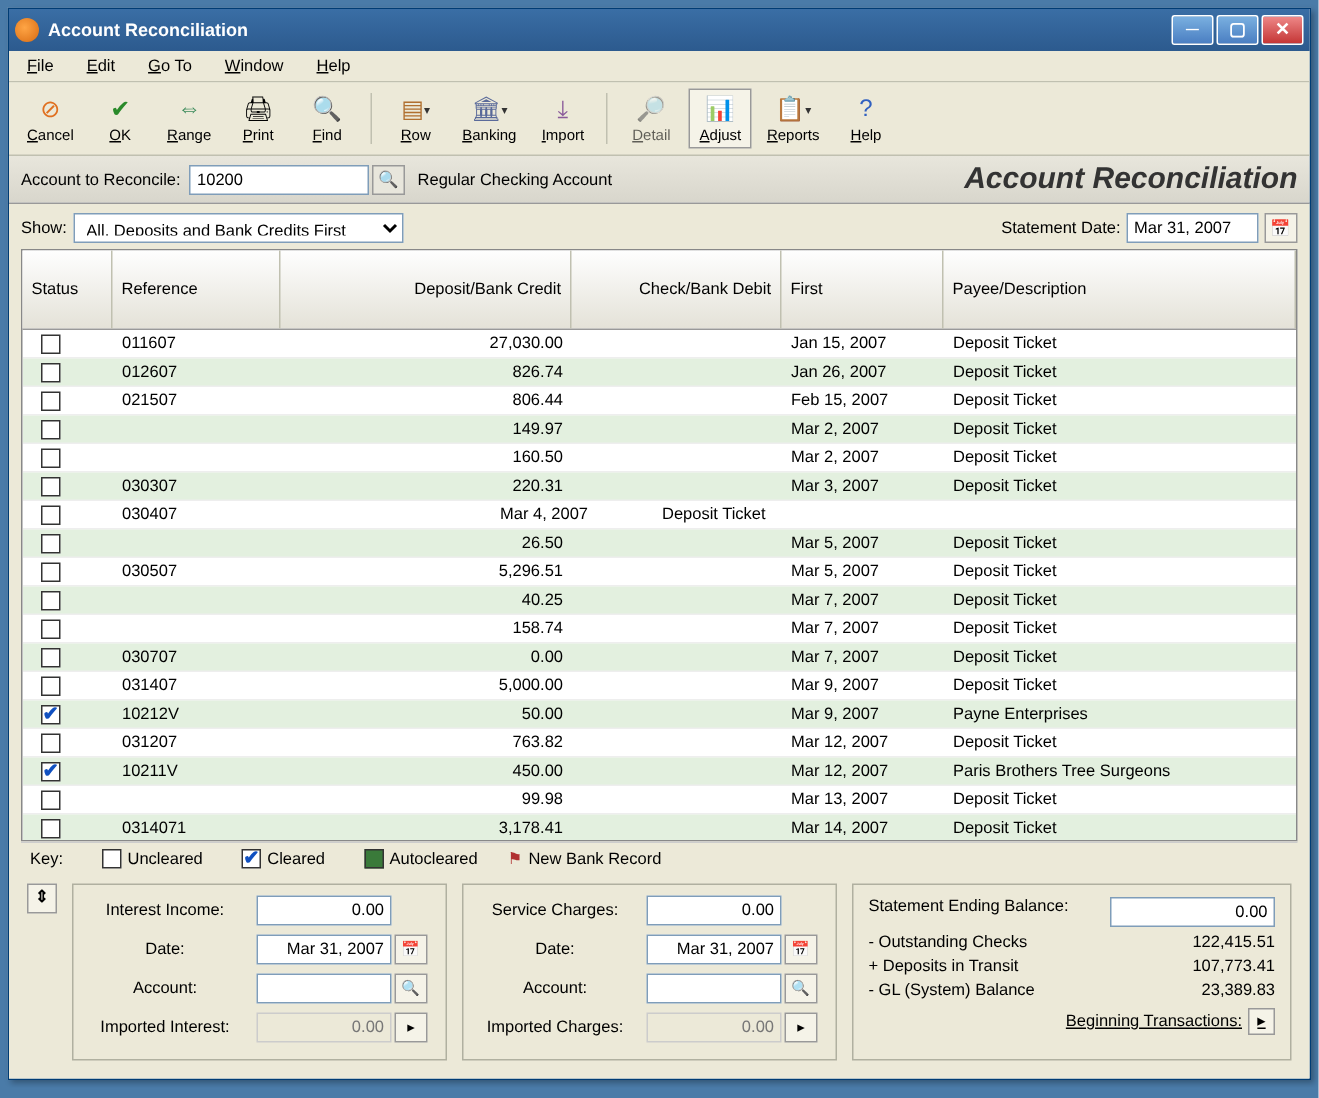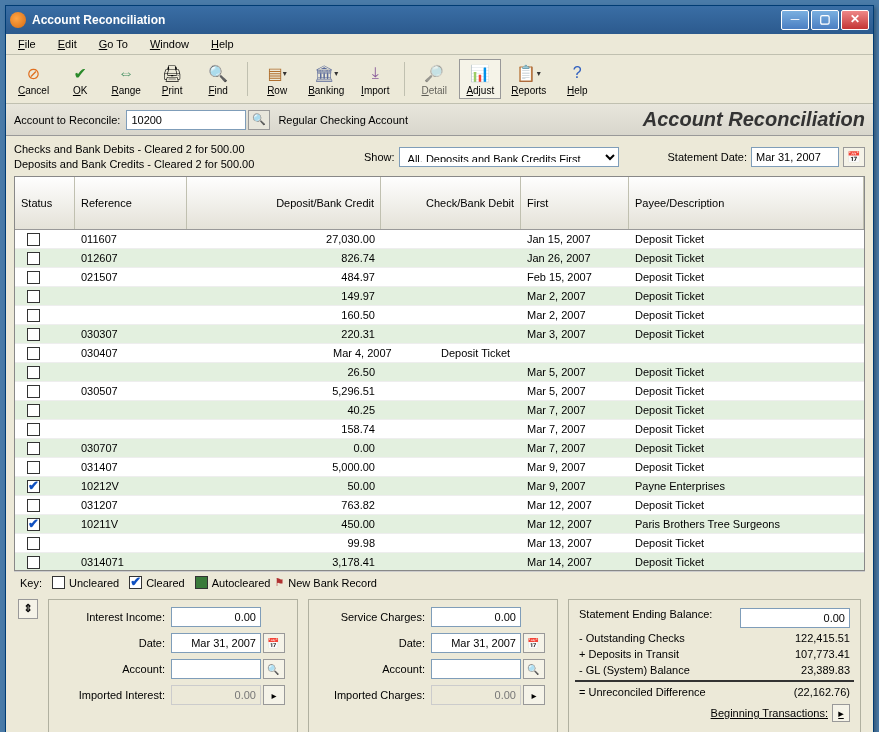--- a/index.html
+++ b/index.html
@@ -39,26 +39,26 @@
 .grow.alt { background: #e3f0df; }
 .grow div { padding: 1px 6px; overflow: hidden; white-space: nowrap; }
 .c-status { width: 60px; display: flex; align-items: center; }
 .c-ref { width: 112px; }
 .c-dep { width: 194px; text-align: right; }
 .c-chk { width: 140px; text-align: right; }
 .c-date { width: 108px; }
 .c-payee { flex: 1; }
 .chk { width: 13px; height: 13px; border: 1px solid #333; background: #fff; display: inline-block; position: relative; margin-left: 6px; }
 .chk.cleared::after { content: "✔"; color: #1050c0; position: absolute; top: -3px; left: 0; font-size: 13px; font-weight: bold; }
-.keyrow { padding: 4px 6px; display: flex; align-items: center; gap: 4px; border-top: 1px solid #ccc; background: #ece9d8; }
+.keyrow { padding: 4px 6px; display: flex; align-items: center; gap: 20px; border-top: 1px solid #ccc; background: #ece9d8; }
 .keyrow .kitem { display: flex; align-items: center; gap: 4px; text-align: right; }
 .bottom { display: flex; gap: 10px; padding: 6px 4px; }
 .panel { border: 1px solid #b0b0a0; padding: 6px; background: #ece9d8; }
 .formrow { display: flex; align-items: center; margin-bottom: 4px; height: 22px; }
-.formrow .flbl { width: 116px; text-align: right; padding-right: 6px; }
+.formrow .flbl { width: 116px; text-align: center; padding-right: 6px; }
 .formrow input { width: 90px; height: 20px; border: 1px solid #7f9db9; text-align: right; padding: 2px 4px; background: #fff; }
 .formrow input.ro { background: #ece9d8; border: 1px solid #ccc; color: #777; }
 .formrow .ibtn { width: 22px; height: 20px; border: 1px solid #999; background: #f5f3e8; display: flex; align-items: center; justify-content: center; cursor: pointer; margin-left: 2px; font-size: 10px; }
 .balpanel { flex: 1; }
 .balrow { display: flex; justify-content: space-between; padding: 2px 4px; }
 .balrow.total { border-top: 2px solid #333; margin-top: 2px; padding-top: 4px; font-weight: normal; }
 .balrow input { width: 110px; height: 20px; border: 1px solid #7f9db9; text-align: right; padding: 2px 4px; background: #fff; }
 .begtrans { text-align: right; padding: 4px; }
 .begtrans span { text-decoration: underline; cursor: pointer; }
 .begtrans .arb { display: inline-block; width: 18px; height: 18px; border: 1px solid #999; text-align: center; line-height: 16px; margin-left: 4px; cursor: pointer; background: #f5f3e8; }
@@ -145,24 +145,20 @@
     <input style="width: 120px;" value="10200">
     <div class="searchbtn">
         <span>🔍</span>
       </div>
     <span style="margin-left:8px">Regular Checking Account</span>
     <span class="bigtitle">Account Reconciliation</span>
   </div>
 
   <div class="content">
     <div class="summrow">
-      <div class="left">
-        <div>Checks and Bank Debits -    Cleared 2 for 500.00</div>
-        <div>Deposits and Bank Credits - Cleared 2 for 500.00</div>
-      </div>
       <div class="mid">
         <span>Show:</span>
         <select style="width:220px"><option>All, Deposits and Bank Credits First</option></select>
       </div>
       <div class="right">
         <span>Statement Date:</span>
         <input style="width: 88px;" value="Mar 31, 2007">
         <div class="calbtn">
             <span>📅</span>
           </div>
@@ -197,21 +193,21 @@
             <div class="c-dep">826.74</div>
             <div class="c-chk"></div>
             <div class="c-date">Jan 26, 2007</div>
             <div class="c-payee">Deposit Ticket</div>
           </div>
           <div class="grow">
             <div class="c-status">
               <span class="chk "></span>
             </div>
             <div class="c-ref">021507</div>
-            <div class="c-dep">484.97</div>
+            <div class="c-dep">806.44</div>
             <div class="c-chk"></div>
             <div class="c-date">Feb 15, 2007</div>
             <div class="c-payee">Deposit Ticket</div>
           </div>
           <div class="grow alt">
             <div class="c-status">
               <span class="chk "></span>
             </div>
             <div class="c-ref"></div>
             <div class="c-dep">149.97</div>
@@ -435,21 +431,17 @@
             <span>122,415.51</span>
           </div>
         <div class="balrow">
             <span>+ Deposits in Transit</span>
             <span>107,773.41</span>
           </div>
         <div class="balrow">
             <span>- GL (System) Balance</span>
             <span>23,389.83</span>
           </div>
-        <div class="balrow total">
-            <span>= Unreconciled Difference</span>
-            <span>(22,162.76)</span>
-          </div>
         <div class="begtrans"><span>Beginning Transactions:</span><span class="arb">▸</span></div>
       </div>
     </div>
   </div>
 </div>
 
 </body></html>

